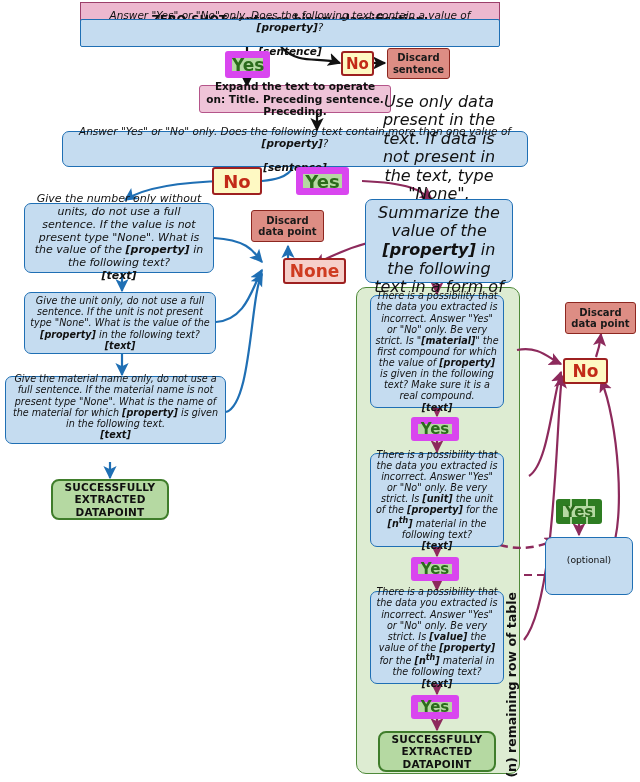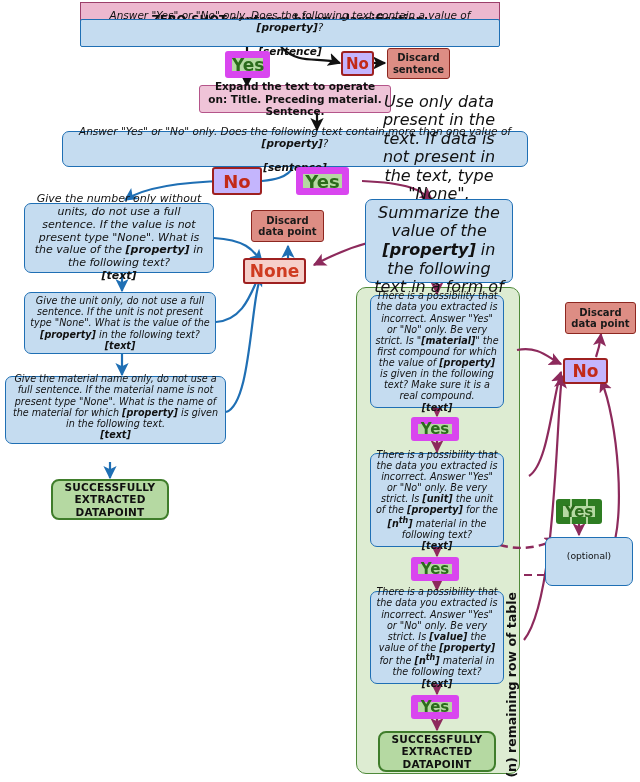--- a/index.html
+++ b/index.html
@@ -17,27 +17,27 @@
   .prompt b{font-style:italic;font-weight:bold;}
 
   .header{background:#edb8cf;border:1.5px solid #9c3f6a;color:#111;
           font-weight:bold;line-height:1.15;padding:2px 4px;}
   .pink{background:#efc4d8;border:1.6px solid #b4558a;border-radius:3px;color:#111;
         font-weight:bold;line-height:1.2;padding:2px 4px;}
 
   .yesbox{background:#b5d9a2;border:7px solid #d946ef;border-radius:3px;
           color:#2b6b1b;font-weight:bold;}
   .yesbox.dashed{border-style:dashed;border-color:#2e7d22;}
-  .nobox{background:#c4b5fd;border:2px solid #9e2020;border-radius:3px;
+  .nobox{background:#fef9c3;border:2px solid #9e2020;border-radius:3px;
          color:#c22a18;font-weight:bold;}
 
   .discard{background:#dd8d84;border:1.8px solid #8d2720;border-radius:3px;
            color:#1a1a1a;font-weight:bold;line-height:1.15;}
   .nonebox{background:#f6cfc9;border:2px solid #9e2020;border-radius:3px;
-           color:#cf3b20;font-weight:bold;}
+           color:#cf3b20;font-weight:bold;margin-left:40px;}
 
   .success{background:#b5d9a2;border:2px solid #3f7d2b;border-radius:8px;
            color:#101010;font-weight:bold;line-height:1.18;letter-spacing:.2px;text-align:center;}
 
   .group{position:absolute;background:#ddecd2;border:1.8px solid #4f8a3a;
          border-radius:10px;box-sizing:border-box;}
 
   .vlabel{position:absolute;color:#111;font-weight:bold;
           writing-mode:vertical-rl;text-orientation:mixed;transform:rotate(180deg);
           white-space:nowrap;}
@@ -130,21 +130,21 @@
 
   <div class="node nobox" style="left:341px;top:51px;width:33px;height:25px;font-size:15px;">
     <span>No</span>
   </div>
 
   <div class="node discard" style="left:387px;top:48px;width:63px;height:31px;font-size:10px;text-align:center;">
     <span>Discard sentence</span>
   </div>
 
   <div class="node pink" style="left:199px;top:85px;width:192px;height:28px;font-size:10.5px;">
-    <span>Expand the text to operate on: Title. Preceding material. Sentence.</span>
+    <span>Expand the text to operate on: Title. Preceding sentence. Preceding.</span>
   </div>
 
   <div class="node prompt" style="left:62px;top:131px;width:466px;height:36px;font-size:10.5px;">
     <span>
       <span>Answer "Yes" or "No" only.  Does the following text contain more than one value of <b>[property]</b>?</span><br>
       <b><b>[sentence]</b></b>
     </span>
   </div>
 
   <div class="node nobox" style="left:212px;top:167px;width:50px;height:28px;font-size:18px;">
@@ -237,21 +237,21 @@
   </div>
 
   <div class="node nobox" style="left:563px;top:358px;width:45px;height:26px;font-size:17px;">
     <span>No</span>
   </div>
 
   <div class="node yesbox dashed" style="left:556px;top:499px;width:46px;height:25px;font-size:15px;">
     <span>Yes</span>
   </div>
 
-  <div class="node prompt" style="left:545px;top:537px;width:88px;height:49px;font-size:9.2px;">
+  <div class="node prompt" style="left:545px;top:537px;width:88px;height:58px;font-size:9.2px;">
     <span>
       <span style="font-style:normal;">(optional)</span><br>
     </span>
   </div>
 
   <div class="vlabel" style="left:504px;top:592px;font-size:12.5px;">
     <span>For each (n) remaining row of table</span>
   </div>
 
 </div>

